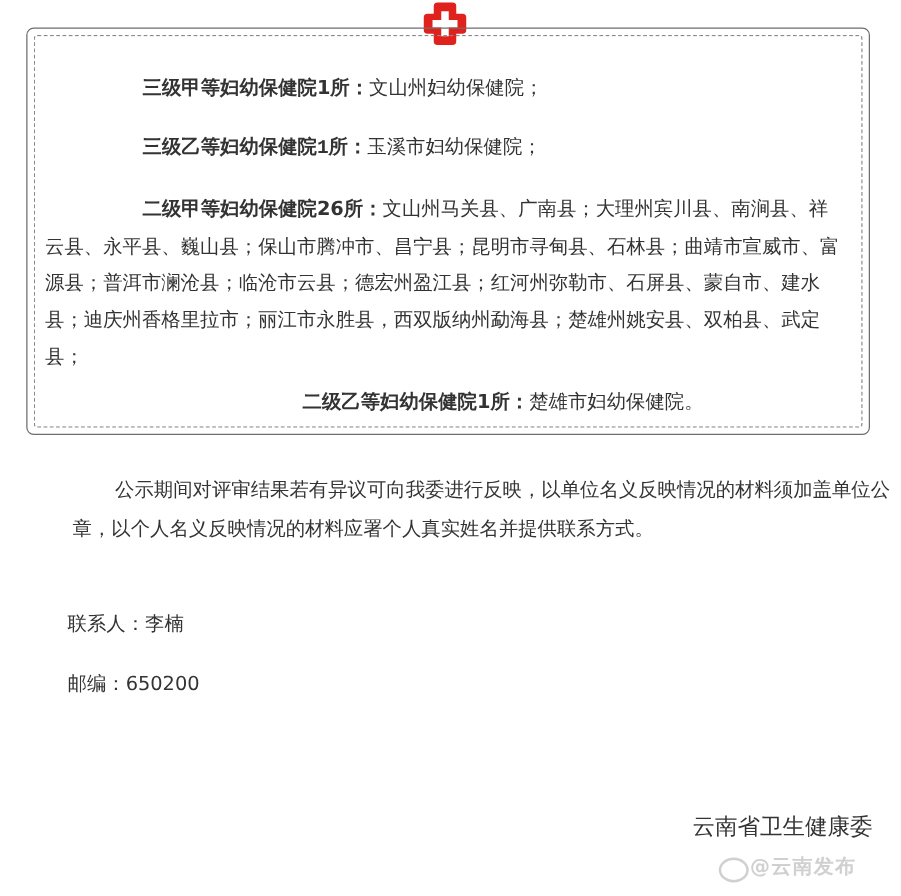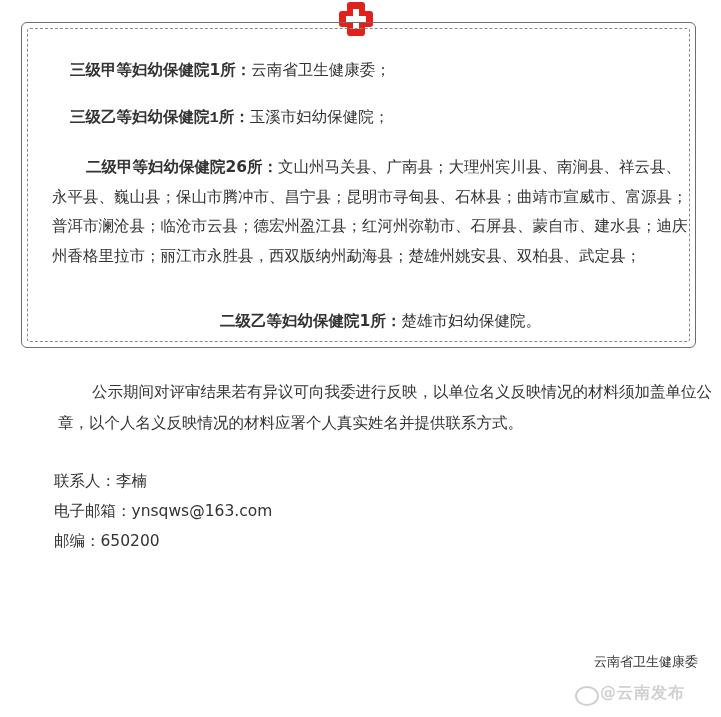--- a/index.html
+++ b/index.html
@@ -4,65 +4,64 @@
 <style>
   html, body { margin:0; padding:0; background:#ffffff; }
   body { width:721px; height:717px; position:relative; overflow:hidden;
          font-family:"DejaVu Sans","Liberation Sans",sans-serif; color:#333333; }
   .frame { position:absolute; left:21px; top:22px; width:675px; height:326px;
            border:1.5px solid #6e6e6e; border-radius:6px; box-sizing:border-box; }
   .frame-inner { position:absolute; left:5px; top:5px; right:5px; bottom:5px;
                  border:1px dashed #8a8a8a; border-radius:3px; }
   .cross { position:absolute; left:337px; top:0px; width:38px; height:38px; }
   .entry { position:absolute; left:36px; right:30px; font-size:15.5px; line-height:29.5px; }
-  .entry b { font-weight:bold; color:#333; }
+  .entry b { font-weight:bold; color:#333;margin-left:44px; }
   .e1 { top:56px; text-indent:34px; }
   .e2 { top:104px; text-indent:34px;font-family:Liberation Mono, monospace; }
-  .e3 { top:153px; text-indent:34px; left:52px; width:642px; }
+  .e3 { top:153px; text-indent:34px; left:36px; width:642px; }
   .e4 { top:307px; text-indent:34px;text-align:center; }
   .para { position:absolute; left:20px; width:680px; font-size:15.5px; line-height:31px;
           top:377px; text-indent:34px;margin-left:38px; }
   .contact { position:absolute; left:54px; font-size:15.5px; line-height:30px; top:466px; }
-  .contact div { height:30px; }
-  .sign { position:absolute; right:23px; text-align:right; font-size:13px; line-height:32px; top:646px; }
+  .contact div { height:30px;margin-top:18px; }
+  .sign { position:absolute; right:23px; text-align:right; font-size:18px; line-height:32px; top:646px; }
   .wm { position:absolute; left:600px; top:683px; font-size:16px; color:rgba(200,200,200,0.85);
         font-weight:bold; letter-spacing:1px; }
   .wm-icon { position:absolute; left:575px; top:686px; width:24px; height:20px;
              border:2px solid rgba(200,200,200,0.85); border-radius:50%; box-sizing:border-box; }
 </style>
 </head>
 <body>
 
 <svg class="cross" viewBox="0 0 38 38">
   <path d="M13 2 h12 a3 3 0 0 1 3 3 v6 h5 a3 3 0 0 1 3 3 v10 a3 3 0 0 1 -3 3 h-5 v6 a3 3 0 0 1 -3 3 h-12 a3 3 0 0 1 -3 -3 v-6 h-5 a3 3 0 0 1 -3 -3 v-10 a3 3 0 0 1 3 -3 h5 v-6 a3 3 0 0 1 3 -3z" fill="#e0211c"></path>
   <path d="M16 9 h6 v7 h7 v6 h-7 v7 h-6 v-7 h-7 v-6 h7z" fill="#ffffff"></path>
 </svg>
 
 <div class="frame">
   <div class="frame-inner"></div>
 </div>
 
 <div class="entry e1">
-  <b>三级甲等妇幼保健院1所：</b><span>云南省卫生健康委；</span>
+  <b>三级甲等妇幼保健院1所：</b><span>文山州妇幼保健院；</span>
 </div>
 <div class="entry e2">
   <b>三级乙等妇幼保健院1所：</b><span>玉溪市妇幼保健院；</span>
 </div>
 <div class="entry e3">
   <b>二级甲等妇幼保健院26所：</b><span>文山州马关县、广南县；大理州宾川县、南涧县、祥云县、永平县、巍山县；保山市腾冲市、昌宁县；昆明市寻甸县、石林县；曲靖市宣威市、富源县；普洱市澜沧县；临沧市云县；德宏州盈江县；红河州弥勒市、石屏县、蒙自市、建水县；迪庆州香格里拉市；丽江市永胜县，西双版纳州勐海县；楚雄州姚安县、双柏县、武定县；</span>
 </div>
 <div class="entry e4">
   <b>二级乙等妇幼保健院1所：</b><span>楚雄市妇幼保健院。</span>
 </div>
 
 <div class="para">公示期间对评审结果若有异议可向我委进行反映，以单位名义反映情况的材料须加盖单位公章，以个人名义反映情况的材料应署个人真实姓名并提供联系方式。</div>
 
 <div class="contact">
   <div><span>联系人：</span><span>李楠</span></div>
-  <div><span>电子邮箱：</span><span>ynsqws@163.com</span></div>
   <div><span>邮编：</span><span>650200</span></div>
 </div>
 
 <div class="sign">
   <div>云南省卫生健康委</div>
 </div>
 
 <div class="wm-icon"></div>
 <div class="wm">@云南发布</div>
 

